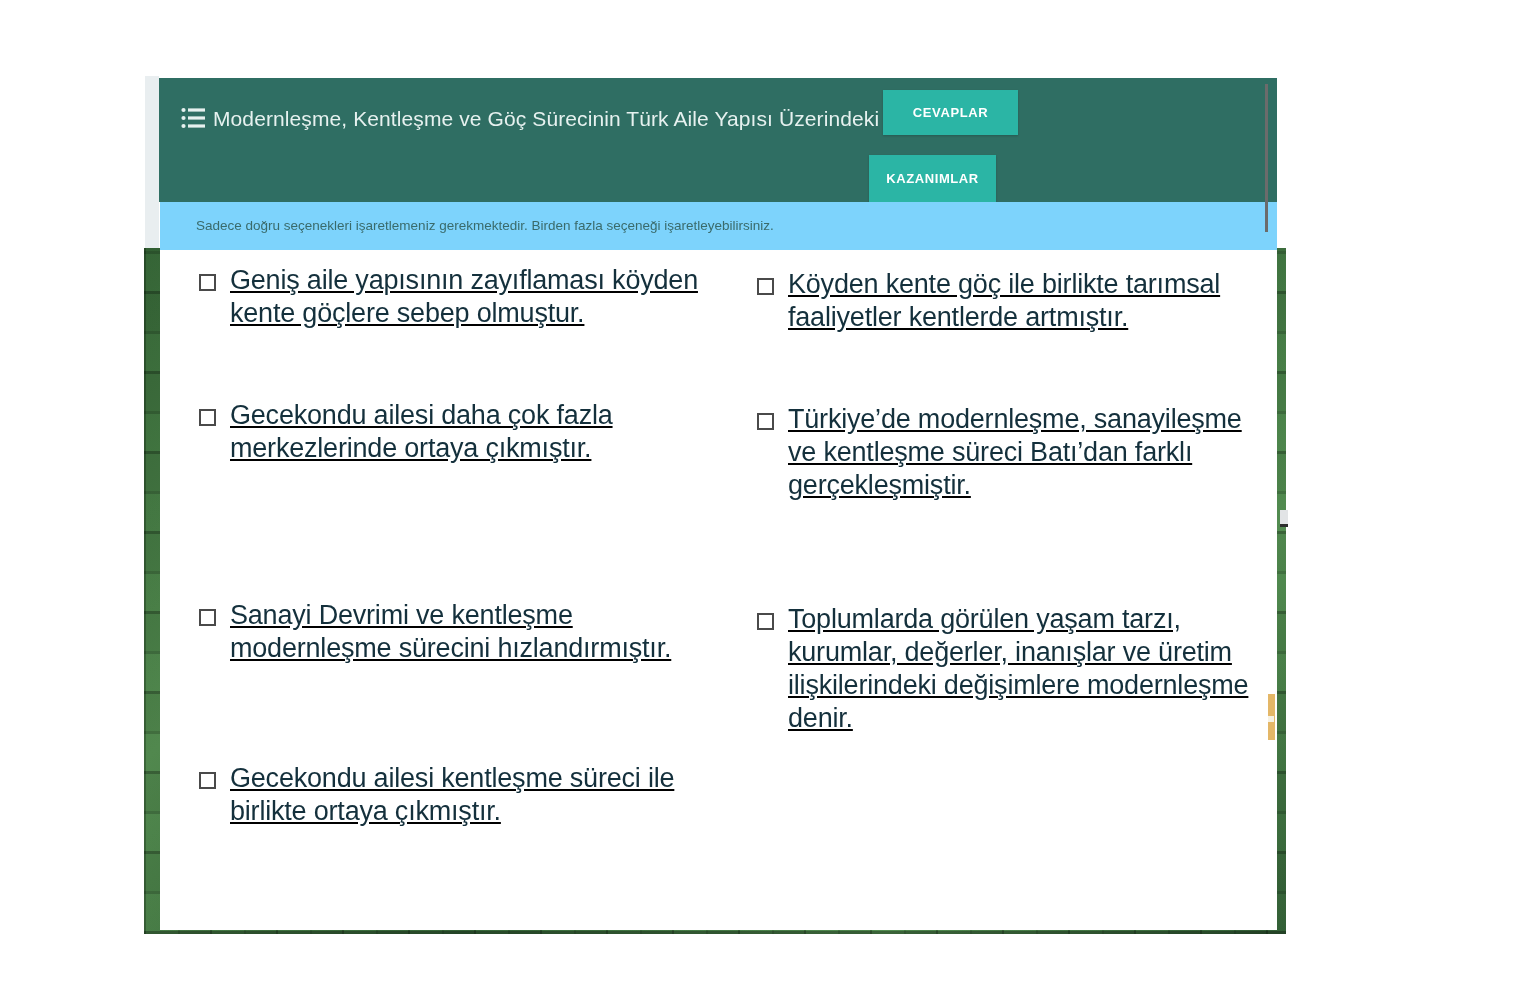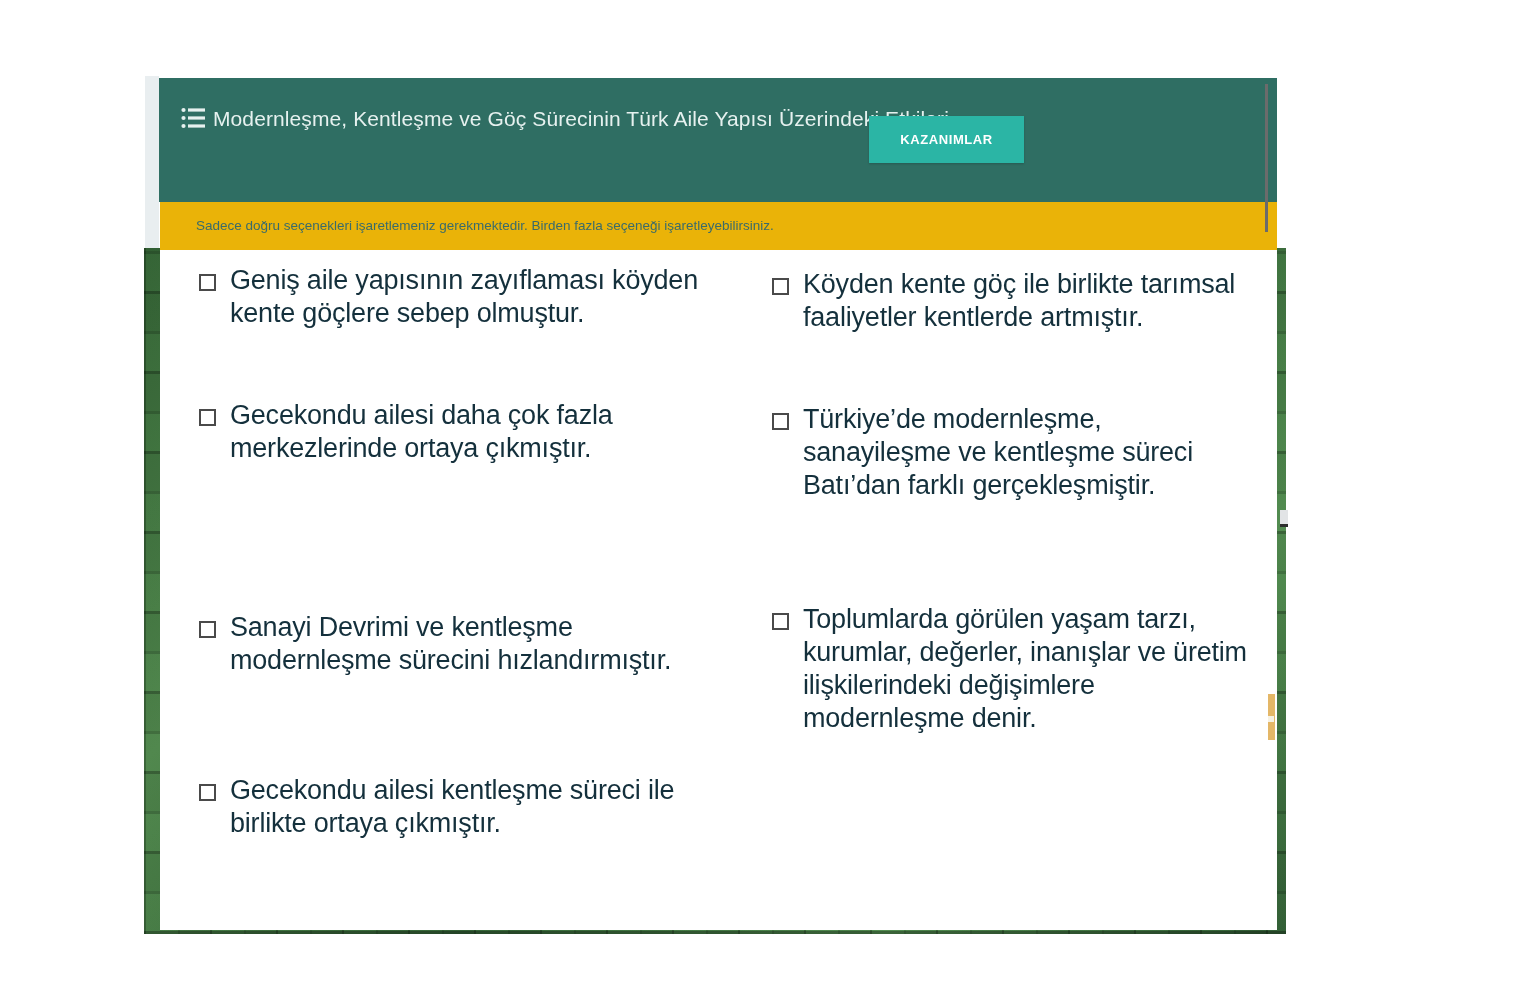--- a/index.html
+++ b/index.html
@@ -105,34 +105,34 @@
     text-align: center;
     cursor: pointer;
     box-shadow: 0 1px 2px rgba(0,0,0,0.18);
   }
   .hdr-btn.cevaplar {
     width: 135px;
     height: 45px;
     margin-left: 14px;
   }
   .hdr-btn.kazanimlar {
-    width: 155px;
+    width: 127px;
     height: 47px;
-    margin-top: 26px;
+    margin-top: 20px;
     margin-left: 0px;
   }
 
   
   .instruction-bar {
     position: absolute;
     left: 15px;
     top: 126px;
     width: 1117px;
     height: 48px;
-    background: #eab308;
+    background: #7dd3fc;
     box-sizing: border-box;
     padding: 14px 0 0 36px;
   }
   .instruction-text {
     color: #3a6b6b;
     font-size: 13.5px;
     line-height: 18px;
   }
 
   
@@ -143,21 +143,22 @@
     width: 1117px;
     height: 680px;
     background: #ffffff;
     box-sizing: border-box;
     padding: 10px 26px 0 26px;
   }
 
   .options-grid {
     display: grid;
     grid-template-columns: 545px 1fr;
-    column-gap: 28px;
+    column-gap: 13px;
+    text-decoration: underline;
   }
   .option-col {
     display: block;
   }
 
   .option {
     display: flex;
     align-items: flex-start;
     box-sizing: border-box;
   }
@@ -176,21 +177,21 @@
     font-size: 27px;
     line-height: 33px;
     font-weight: 400;
     letter-spacing: -0.2px;
     padding-top: 2px;
   }
 
   
   .col-left  .option:nth-child(1) { margin-top: 2px; height: 135px; }
   .col-left  .option:nth-child(2) { margin-top: 0px; height: 200px; }
-  .col-left  .option:nth-child(3) { margin-top: 12px; height: 155px; }
+  .col-left  .option:nth-child(3) { margin-top: 0px; height: 155px; }
   .col-left  .option:nth-child(4) { margin-top: 8px; }
 
   .col-right .option:nth-child(1) { margin-top: 6px; height: 135px; }
   .col-right .option:nth-child(2) { margin-top: 0px; height: 200px; }
   .col-right .option:nth-child(3) { margin-top: 0px; height: 155px; }
   .col-right .option:nth-child(4) { margin-top: 0px; }
 
   
   .scroll-rail {
     position: absolute;
@@ -263,20 +264,21 @@
           <circle cx="2.5" cy="11" r="2.1" fill="#e6f1ef"></circle>
           <circle cx="2.5" cy="19" r="2.1" fill="#e6f1ef"></circle>
           <rect x="7" y="1.4" width="17" height="3.2" fill="#e6f1ef"></rect>
           <rect x="7" y="9.4" width="17" height="3.2" fill="#e6f1ef"></rect>
           <rect x="7" y="17.4" width="17" height="3.2" fill="#e6f1ef"></rect>
         </svg>
         <div class="header-title">Modernleşme, Kentleşme ve Göç Sürecinin Türk Aile Yapısı Üzerindeki Etkileri</div>
       </div>
 
       <div class="header-buttons">
+        <button class="hdr-btn cevaplar">CEVAPLAR</button>
         <button class="hdr-btn kazanimlar">KAZANIMLAR</button>
       </div>
     </div>
 
     <div class="instruction-bar">
       <span class="instruction-text">Sadece doğru seçenekleri işaretlemeniz gerekmektedir. Birden fazla seçeneği işaretleyebilirsiniz.</span>
     </div>
 
     <div class="answers-card">
       <div class="options-grid">

